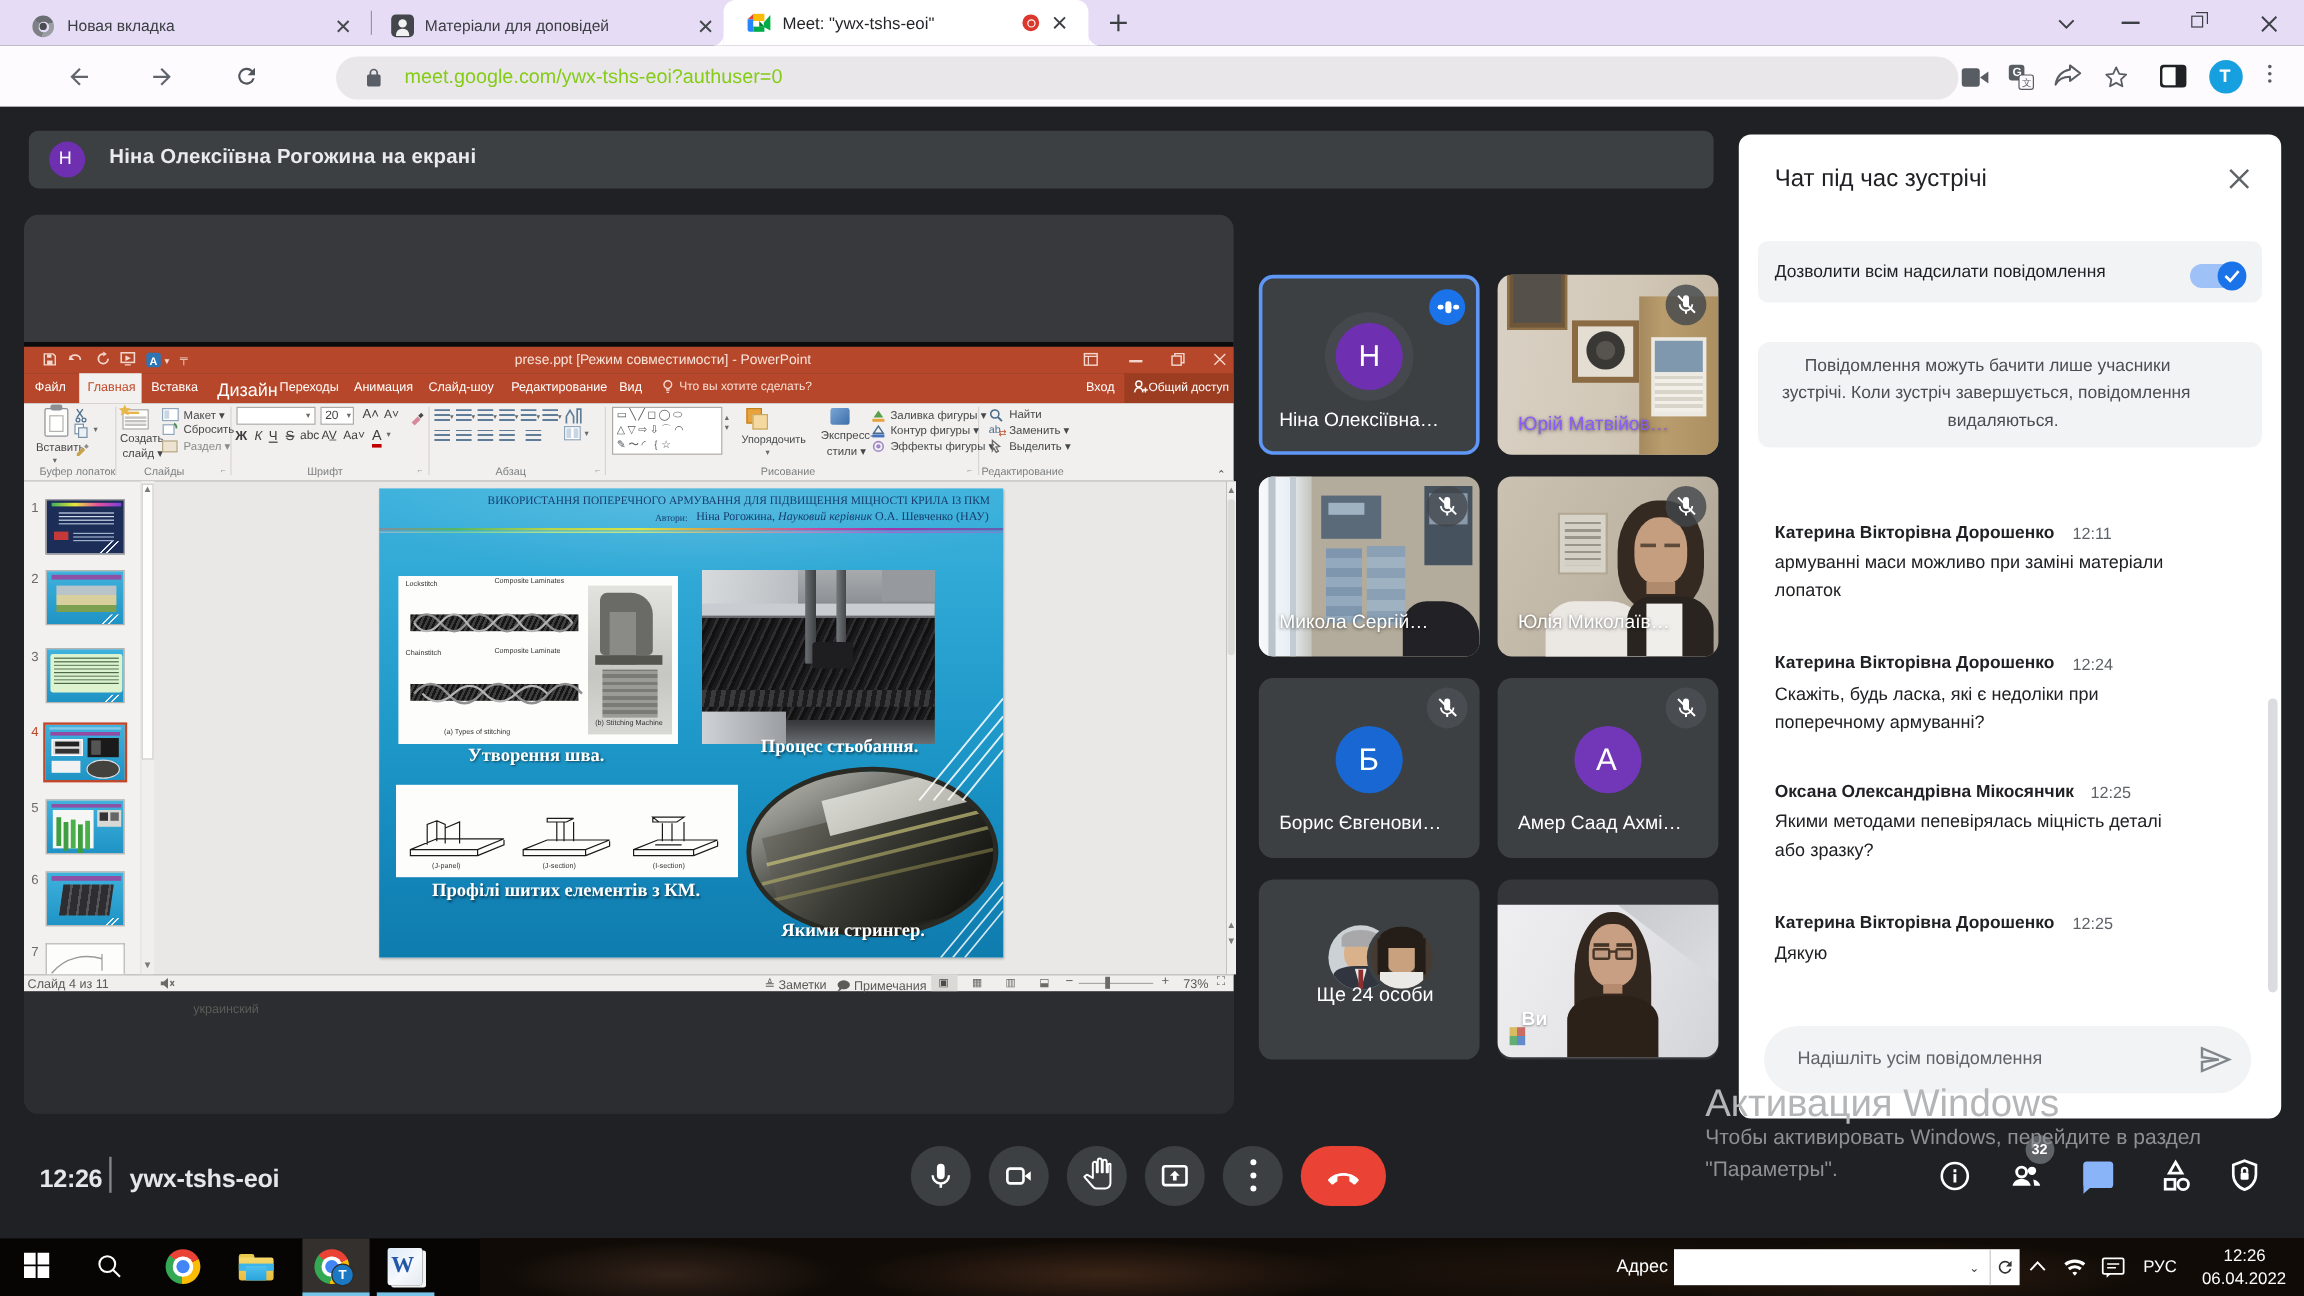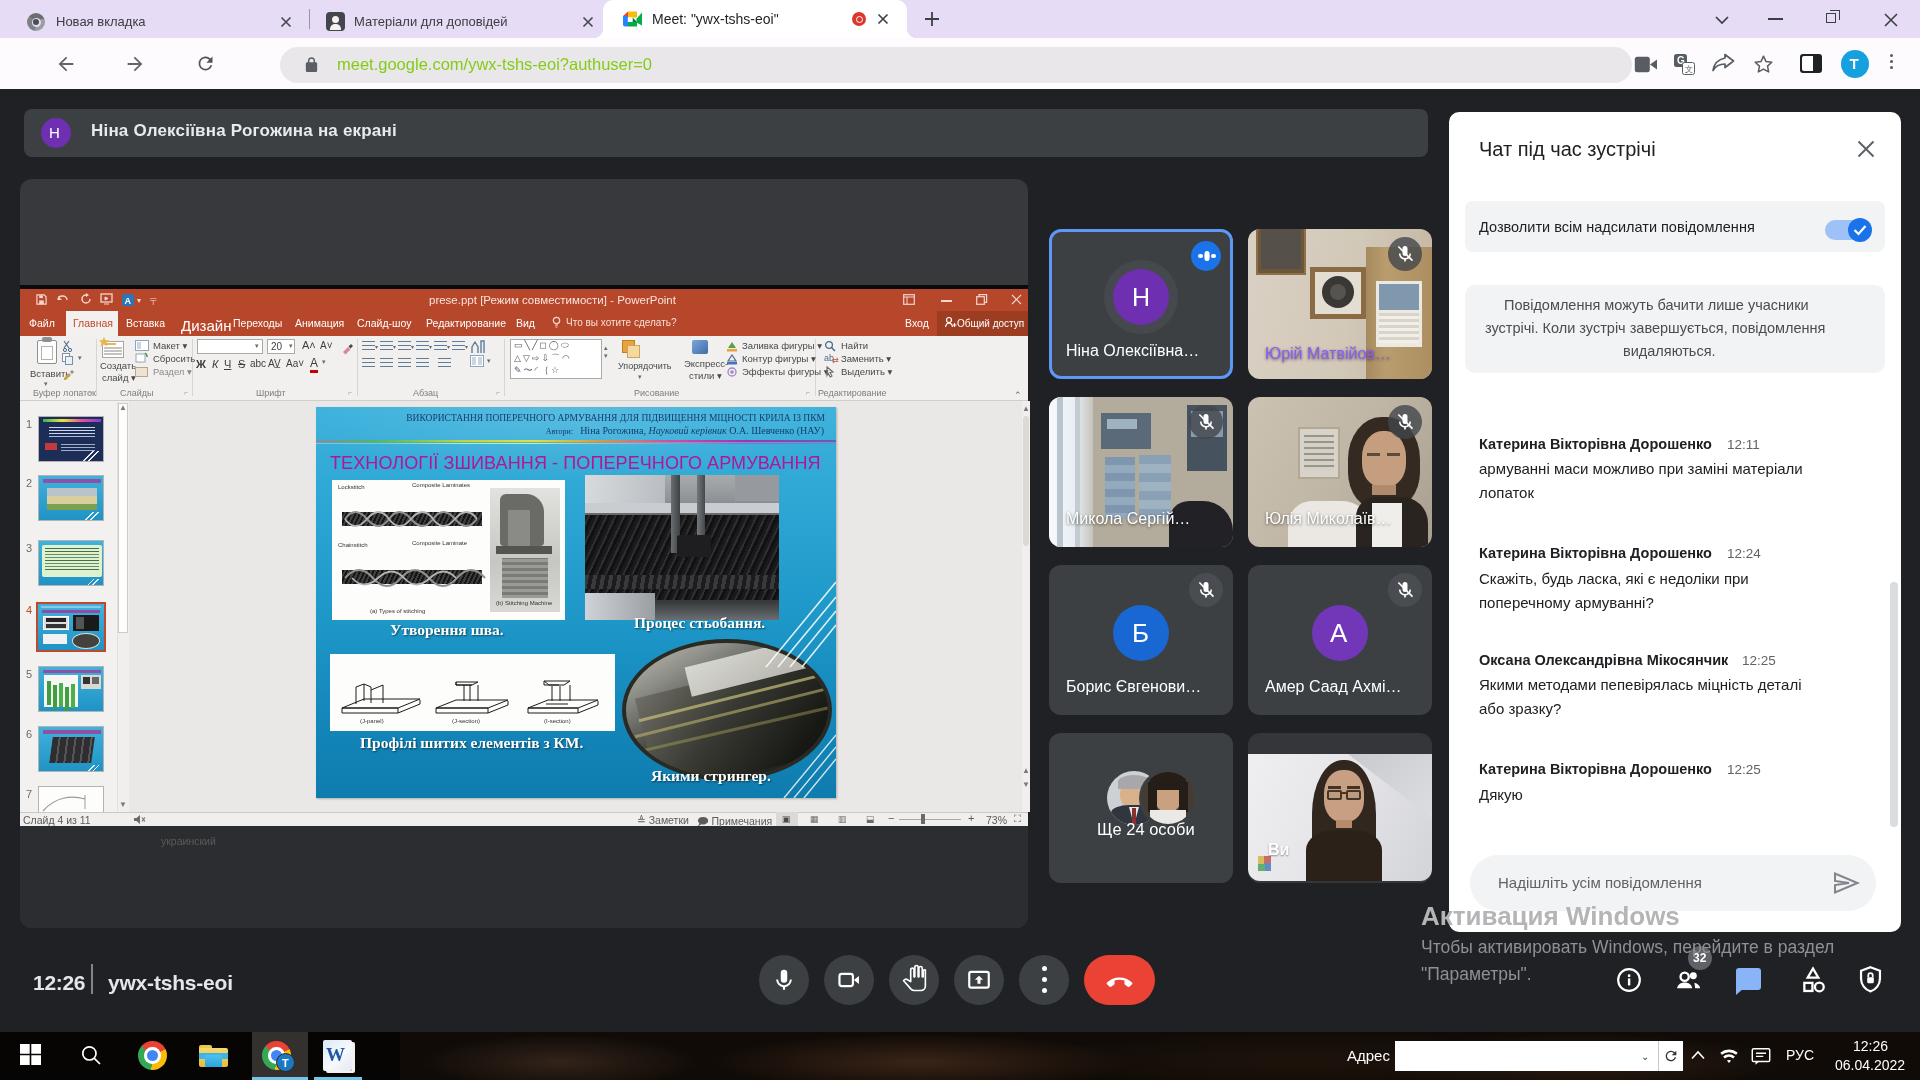--- a/index.html
+++ b/index.html
@@ -407,21 +407,20 @@
 <span class="tx" style="left:1014px;top:813px;font-size:10px;color:#5b5b59">⛶</span>
 </div>
 
 <div class="a" style="left:316px;top:407px;width:520px;height:391px;overflow:hidden;background:linear-gradient(180deg,#3db2dc 0%,#2da6d4 25%,#1d97c8 55%,#1486ba 80%,#0f7cae 100%);box-shadow:1px 1px 2px rgba(0,0,0,.25)">
   <div class="a" style="left:0;top:0;width:520px;height:100px;background:radial-gradient(ellipse 400px 90px at 50% 10%,rgba(255,255,255,.14),transparent 70%)"></div>
   <span class="tx" style="right:11px;top:6px;font-size:9.5px;color:#173d6e;font-family:'Liberation Serif',serif">ВИКОРИСТАННЯ ПОПЕРЕЧНОГО АРМУВАННЯ ДЛЯ ПІДВИЩЕННЯ МІЦНОСТІ КРИЛА ІЗ ПКМ</span>
   <span class="tx" style="right:263px;top:20px;font-size:8px;color:#173d6e;font-family:'Liberation Serif',serif">Автори:</span>
   <span class="tx" style="right:12px;top:18px;font-size:10px;color:#173d6e;font-family:'Liberation Serif',serif">Ніна Рогожина, <i>Науковий керівник</i>  О.А. Шевченко (НАУ)</span>
   <div class="a" style="left:0;top:33px;width:520px;height:2px;background:linear-gradient(90deg,#8a8a9a,#58b858 12%,#c8d838 28%,#e8e838 42%,#e89838 54%,#d84898 68%,#a828a8 82%,#6858a8 100%);opacity:.9"></div>
   <div class="a" style="left:0;top:35.5px;width:520px;height:1px;background:linear-gradient(90deg,#b8b8c8,#88d888 12%,#e8f868 28%,#f8f868 42%,#f8b868 54%,#e878b8 68%,#c848c8 82%,#8878c8 100%);opacity:.85"></div>
-  <span class="tx" style="left:14px;top:46px;font-size:18px;color:#b0169a;letter-spacing:.1px">ТЕХНОЛОГІЇ ЗШИВАННЯ - ПОПЕРЕЧНОГО АРМУВАННЯ</span>
 
   <div class="a" style="left:16px;top:73px;width:233px;height:140px;background:#fdfdfb">
     <div class="a" style="left:10px;top:32px;width:140px;height:14px;background:repeating-linear-gradient(115deg,#161616 0 2px,#3e3e3e 2px 4px)"></div>
     <svg style="left:8px;top:22px" width="150" height="34" viewBox="0 0 150 34">
         <path d="M5 17q10-14 22 0t22 0 22 0 22 0 22 0 22 0" fill="none" stroke="#909090" stroke-width="2"></path>
         <path d="M5 17q10 14 22 0t22 0 22 0 22 0 22 0 22 0" fill="none" stroke="#b5b5b5" stroke-width="1.8"></path>
       </svg>
     <span class="tx" style="left:6px;top:4px;font-size:6px;color:#333">Lockstitch</span>
     <span class="tx" style="left:80px;top:2px;font-size:6px;color:#333">Composite Laminates</span>
     <div class="a" style="left:10px;top:90px;width:140px;height:14px;background:repeating-linear-gradient(115deg,#161616 0 2px,#3e3e3e 2px 4px)"></div>
@@ -660,21 +659,21 @@
     <path d="M12 3l4.6 8H7.4z" fill="none" stroke="#fff" stroke-width="2"></path>
     <rect x="4.5" y="15.5" width="7" height="7" fill="none" stroke="#fff" stroke-width="2"></rect>
     <circle cx="17.5" cy="19" r="3.8" fill="none" stroke="#fff" stroke-width="2"></circle>
   </svg>
 <svg style="left:1857px;top:965px" width="27" height="30" viewBox="0 0 24 27">
     <path d="M12 2l8.5 3.2v7.1c0 5.2-3.6 10-8.5 11.4-4.9-1.4-8.5-6.2-8.5-11.4V5.2z" fill="none" stroke="#fff" stroke-width="2"></path>
     <rect x="9" y="11" width="6" height="5.4" rx="1" fill="#fff"></rect>
     <path d="M10 11V9.4a2 2 0 0 1 4 0V11" fill="none" stroke="#fff" stroke-width="1.6"></path>
   </svg>
 
-<span class="tx" style="left:1421px;top:901px;font-size:26px;color:#b4b5b7;font-weight:700;z-index:60">Активация Windows</span>
+<span class="tx" style="left:1421px;top:901px;font-size:32px;color:#b4b5b7;font-weight:400;z-index:60">Активация Windows</span>
 <span class="tx" style="left:1421px;top:937px;font-size:17.5px;color:#8d9094;z-index:60">Чтобы активировать Windows, перейдите в раздел</span>
 <span class="tx" style="left:1421px;top:964px;font-size:17.5px;color:#8d9094;z-index:60">"Параметры".</span>
 
 <div class="a" style="left:1449px;top:112px;width:452px;height:820px;border-radius:10px;background:#fff"></div>
 <span class="tx" style="left:1479px;top:138px;font-size:20px;color:#202124">Чат під час зустрічі</span>
 <svg style="left:1856px;top:139px" width="20" height="20" viewBox="0 0 20 20">
     <path d="M2.5 2.5l15 15M17.5 2.5l-15 15" stroke="#5f6368" stroke-width="2"></path>
   </svg>
 <div class="a" style="left:1465px;top:201px;width:420px;height:51px;border-radius:8px;background:#f1f3f4"></div>
 <span class="tx" style="left:1479px;top:219px;font-size:14.5px;color:#202124">Дозволити всім надсилати повідомлення</span>

